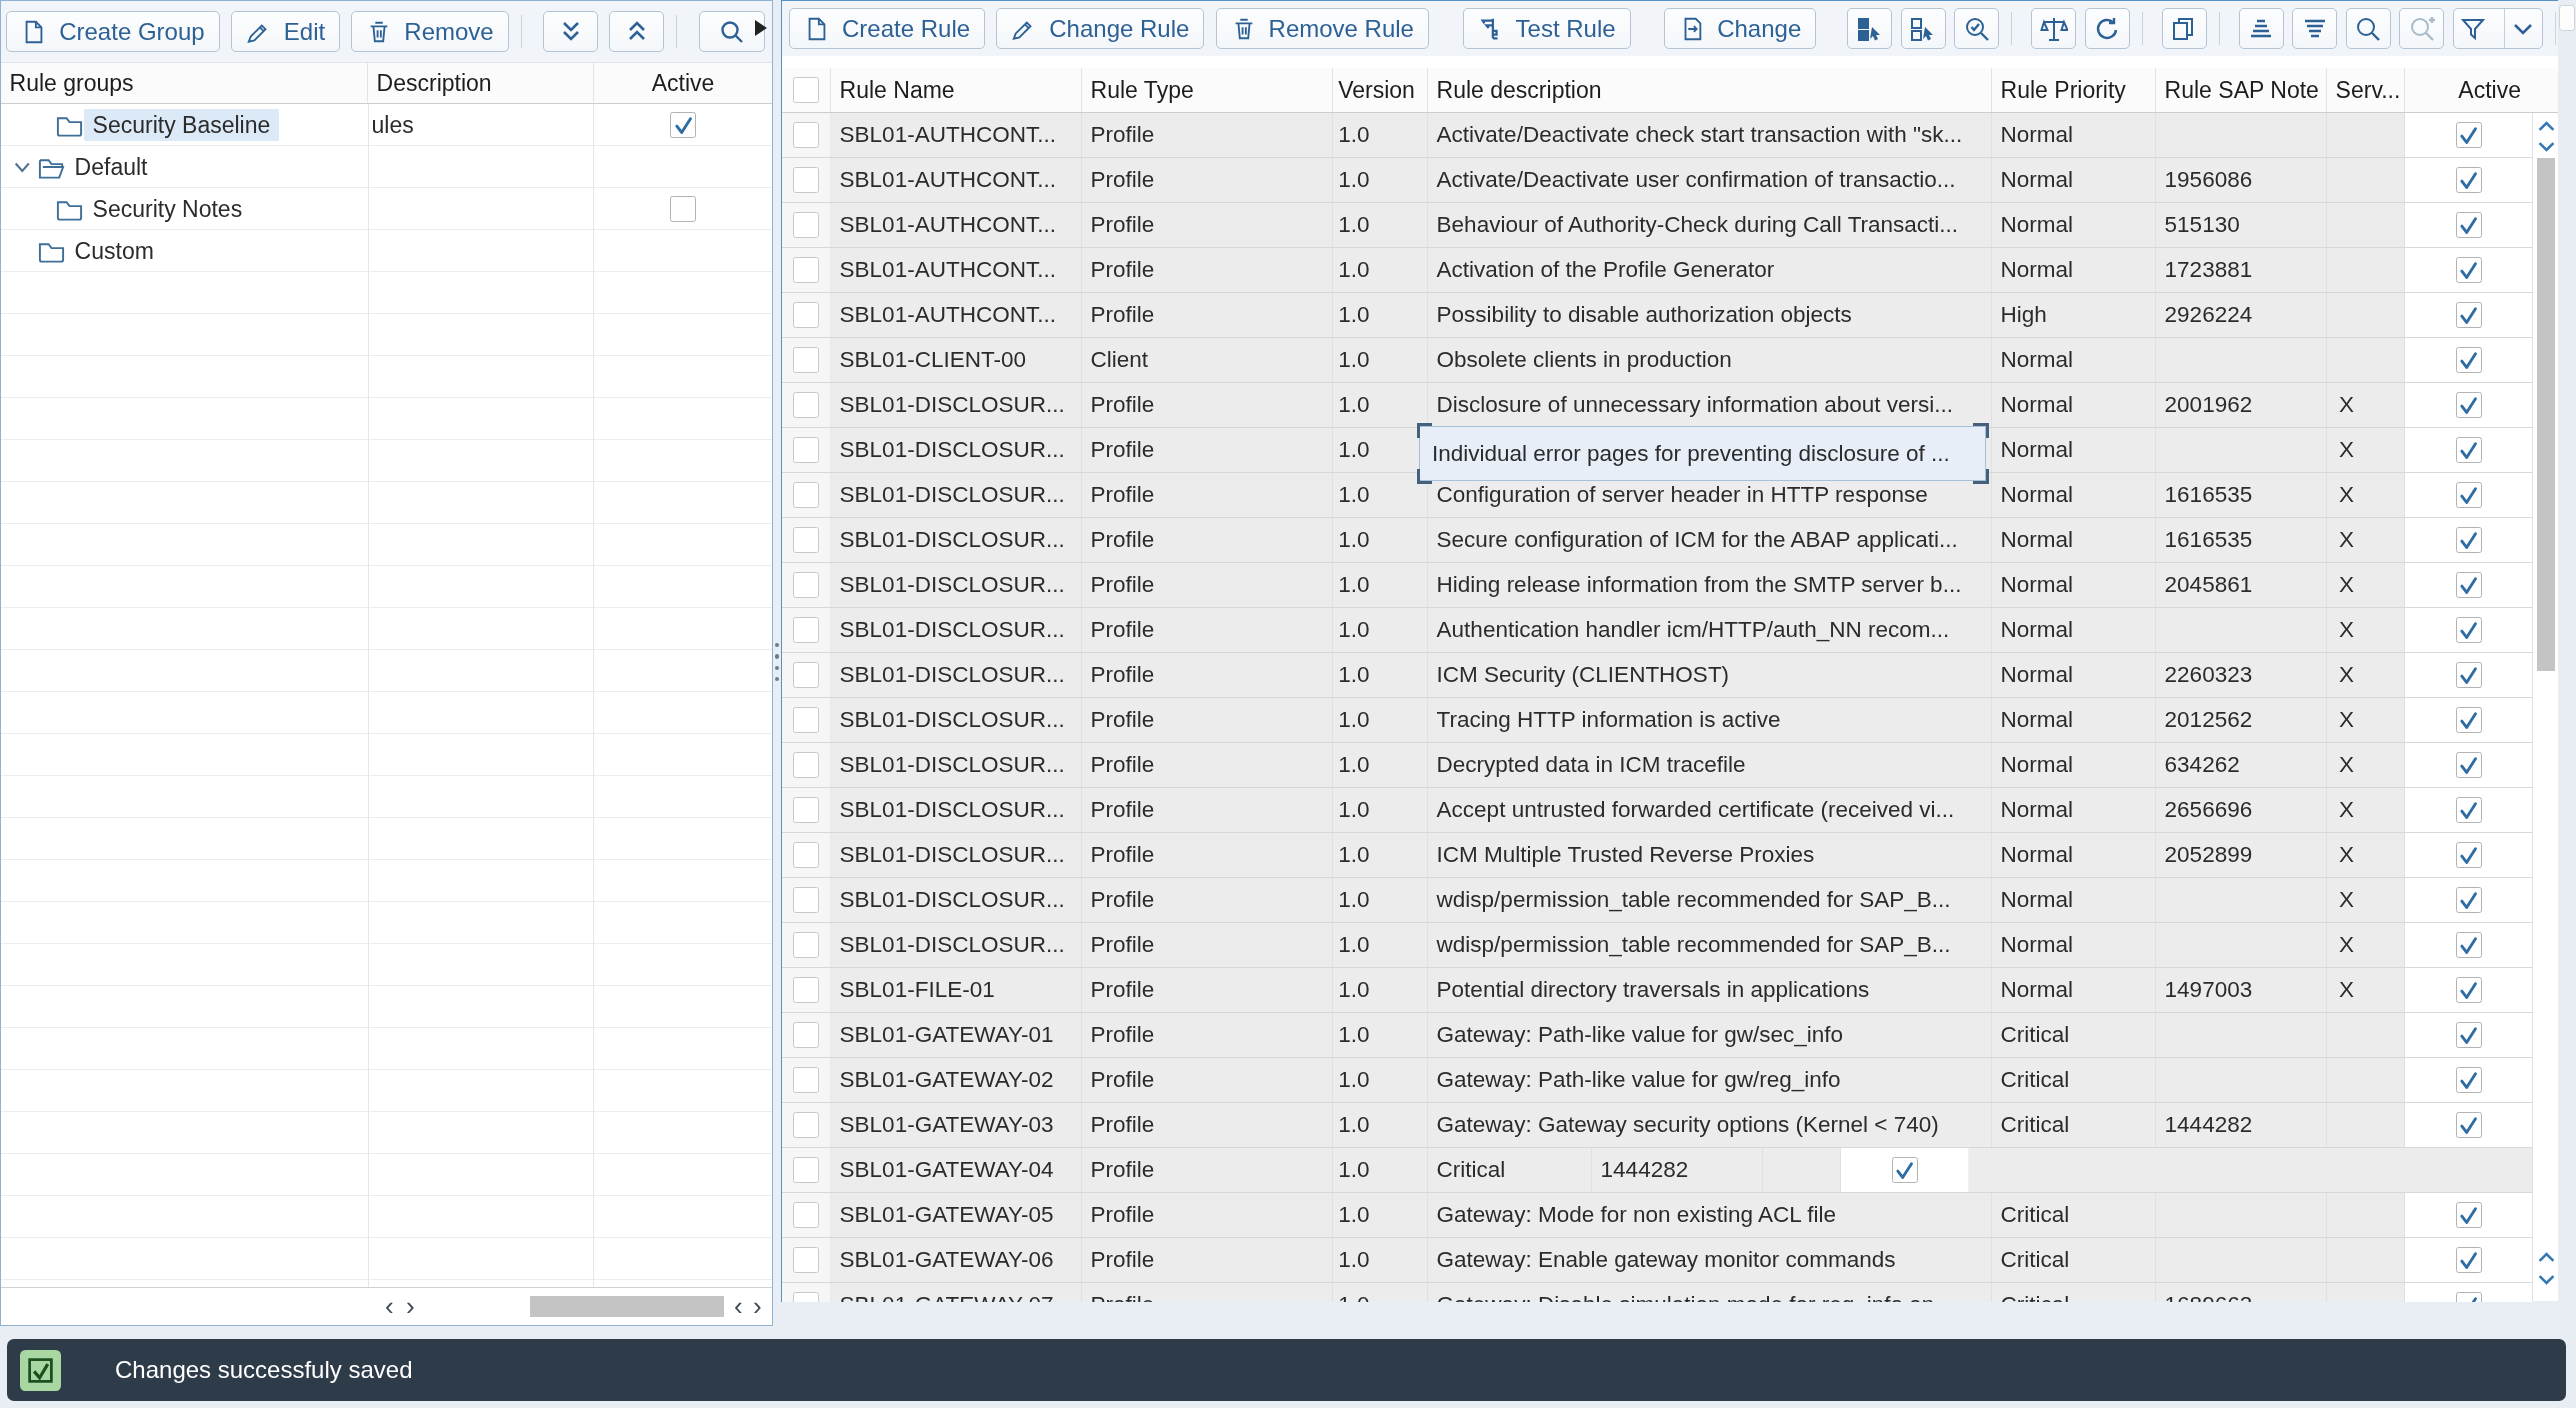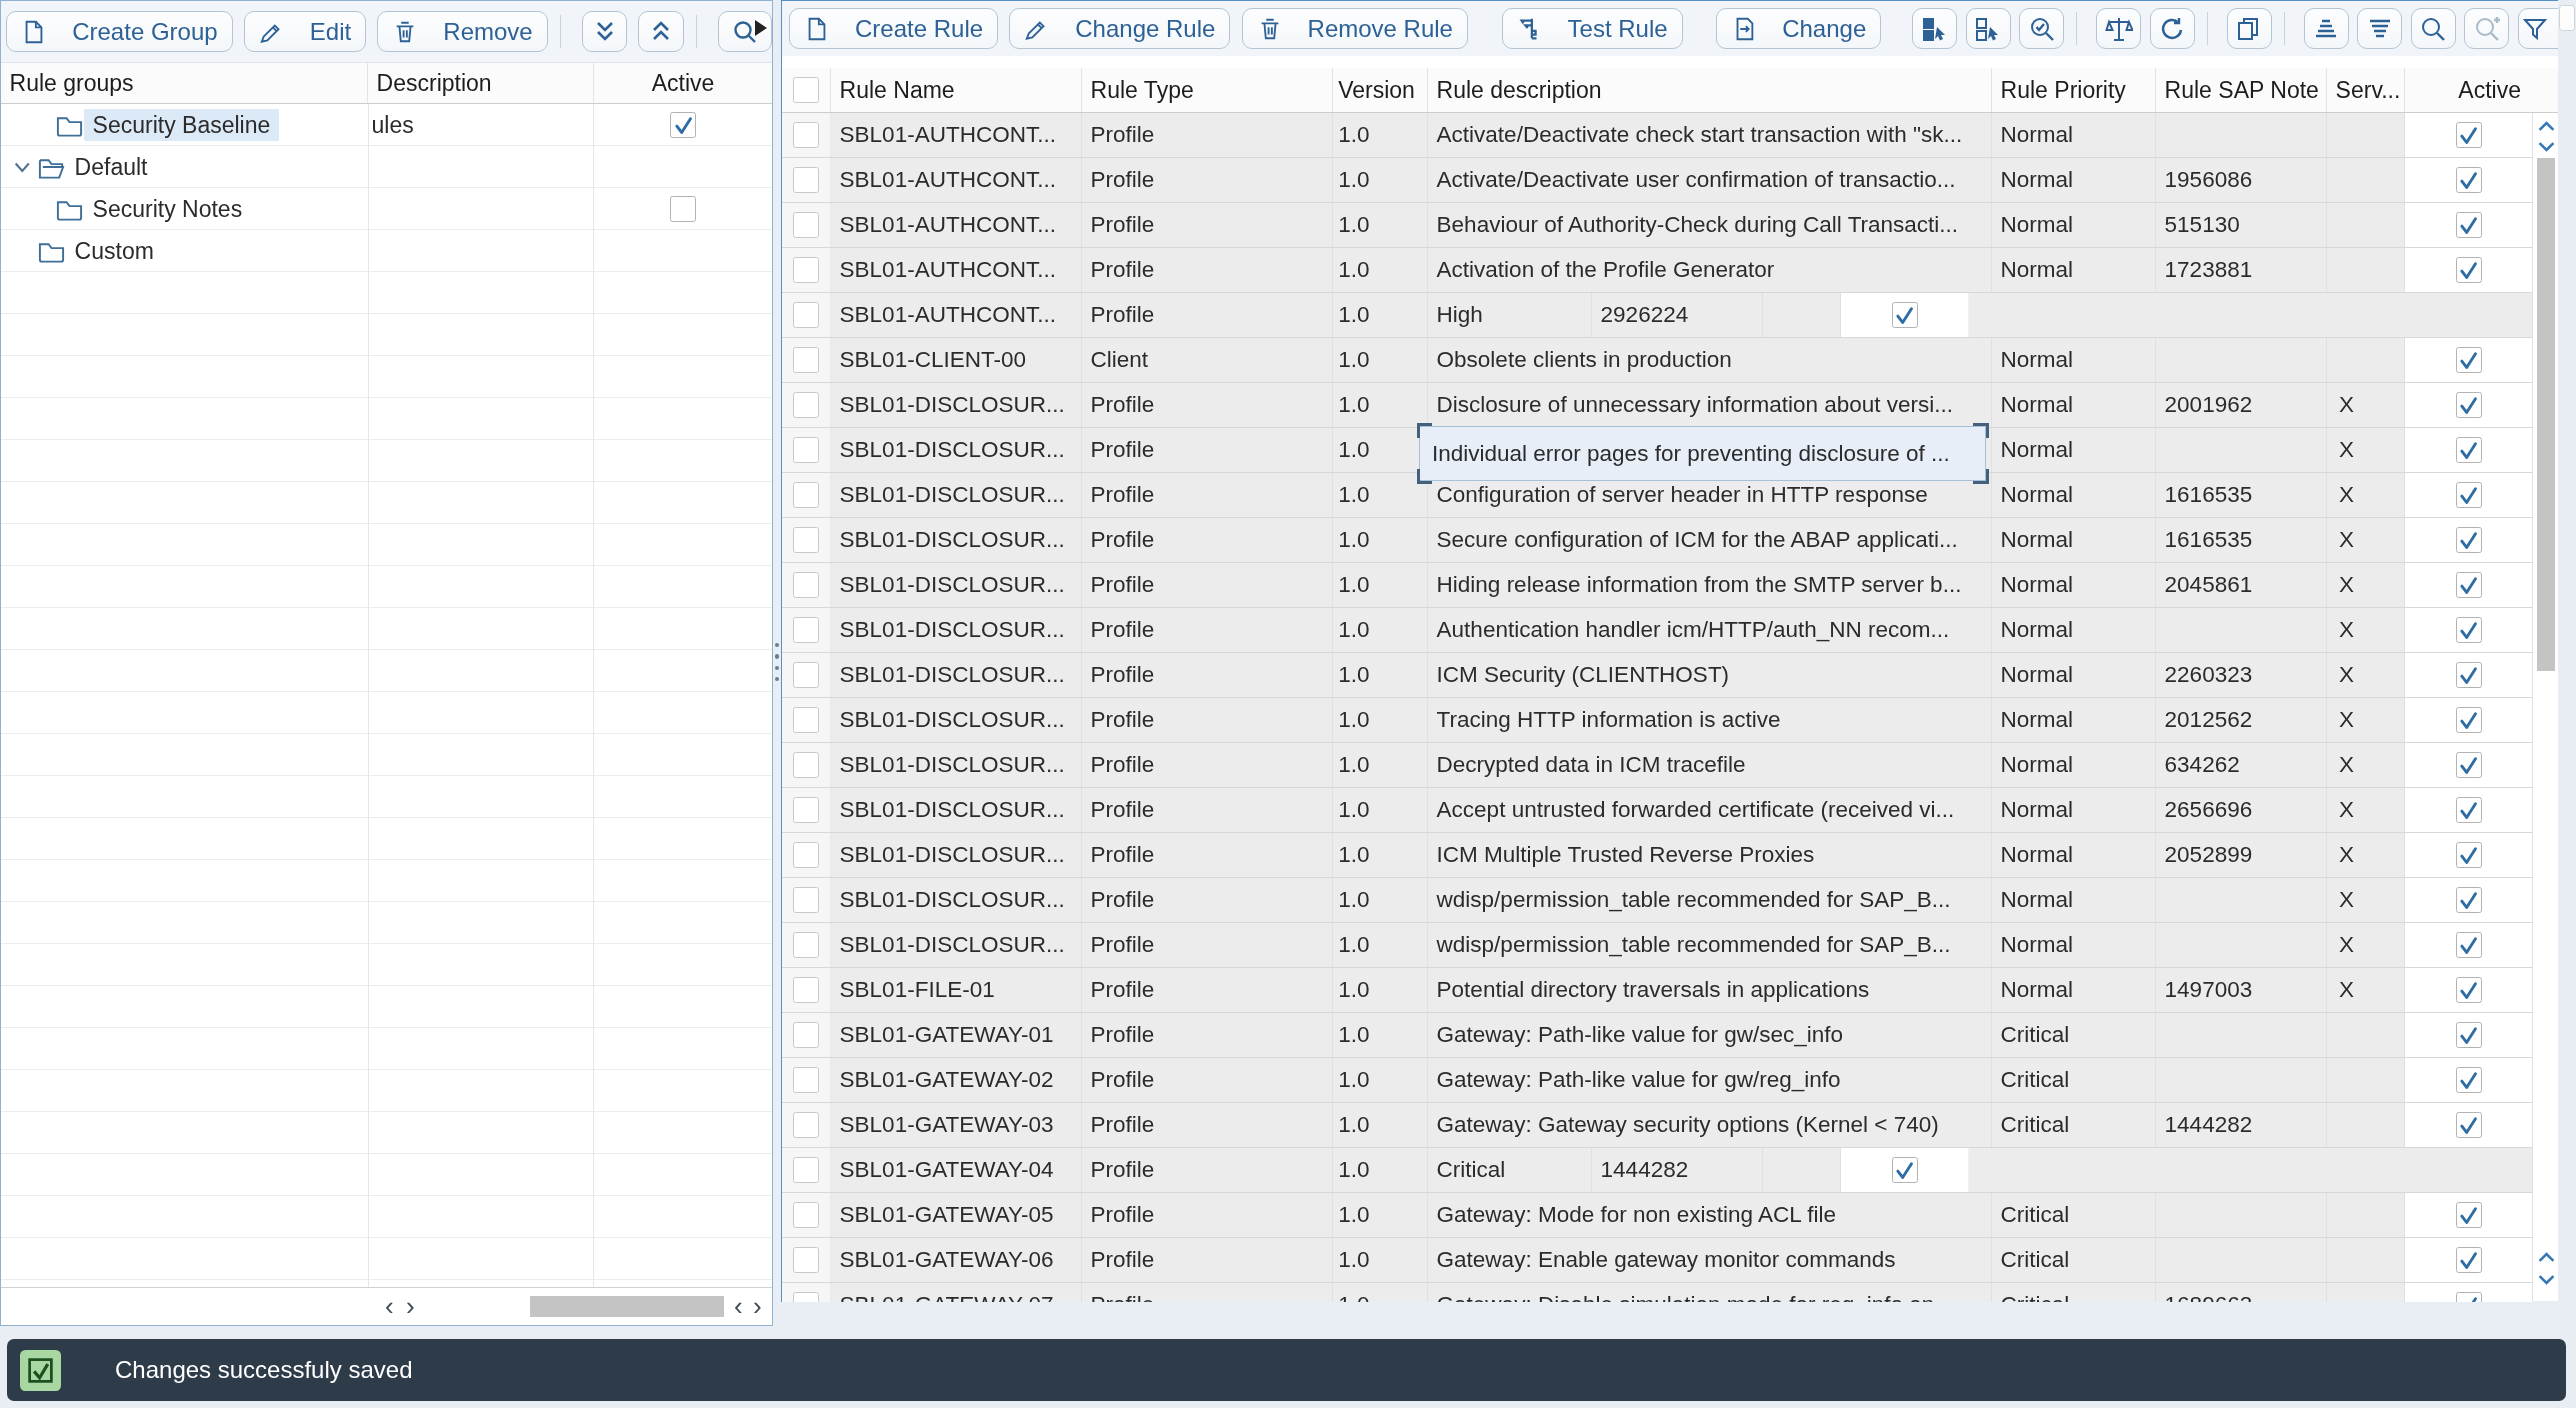--- a/index.html
+++ b/index.html
@@ -9,22 +9,22 @@
 
   
   .panel { position:absolute; background:#fff; }
   #left-panel  { left:0; top:0; width:773px; height:1326px; border:0.9px solid #8fb2d2; }
   #right-panel { left:781px; top:0; width:1778px; height:1302px; border:0.9px solid #5390c5; }
 
   
   .toolbar { display:flex; align-items:center; background:#f1f5f9; position:relative; }
   #left-panel  .toolbar { height:62px; border-bottom:0.9px solid #dde3e9; padding-left:5.2px; }
   #right-panel .toolbar { height:55px; padding-left:7px; }
-  .btn { display:flex; align-items:center; gap:25px; height:41px; padding:0 14px;
-         background:linear-gradient(#fcfdfe,#f4f7fa); border:0.9px solid #b4c4d2; border-radius:10px;
+  .btn { display:flex; align-items:center; gap:12px; height:41px; padding:0 14px;
+         background:linear-gradient(#fcfdfe,#f4f7fa); border:0.9px solid #b4c4d2; border-radius:5px;
          color:#2d6195; font-size:24px; white-space:nowrap; cursor:pointer; margin-left:11.2px; }
   .btn:first-child { margin-left:0; }
   .btn.icon-only { width:55px; justify-content:center; padding:0; }
   .btn.small { width:45px; justify-content:center; padding:0; margin-left:8.6px; }
   .btn.split { padding:0; width:90px; }
   .btn.split .half { display:flex; align-items:center; justify-content:center; width:45px; height:100%; }
   .btn.split .half + .half { border-left:0.9px solid #c3d0db; }
   .tsep { width:0.9px; height:33px; background:#c9d3dd; margin:0 10.4px 0 12px; }
   .btn svg { display:block; }
   .btn.disabled { color:#a9bac8; }
@@ -495,20 +495,21 @@
             </span>
           </div>
         </div>
         <div class="rt-row">
           <div class="rt-cell sel" style="width:49px">
             <span class="cb row-sel"></span>
           </div>
           <div class="rt-cell" style="width:251px">SBL01-AUTHCONT...</div>
           <div class="rt-cell" style="width:251px">Profile</div>
           <div class="rt-cell" style="width:95px; padding-left:5.2px">1.0</div>
+          <div class="rt-cell" style="width:564px">Possibility to disable authorization objects</div>
           <div class="rt-cell" style="width:164px">High</div>
           <div class="rt-cell" style="width:171px">2926224</div>
           <div class="rt-cell" style="width:78px; padding-left:12px"></div>
           <div class="rt-cell active" style="width:128px">
             <span class="cb checked">
               <svg width="22.5" height="22.5" viewBox="0 0 28 28" fill="none" stroke="#2e6da4" stroke-width="3.6" stroke-linecap="round" stroke-linejoin="round">
                 <path d="M6 15 l6 8 L23 6"></path>
               </svg>
             </span>
           </div>

